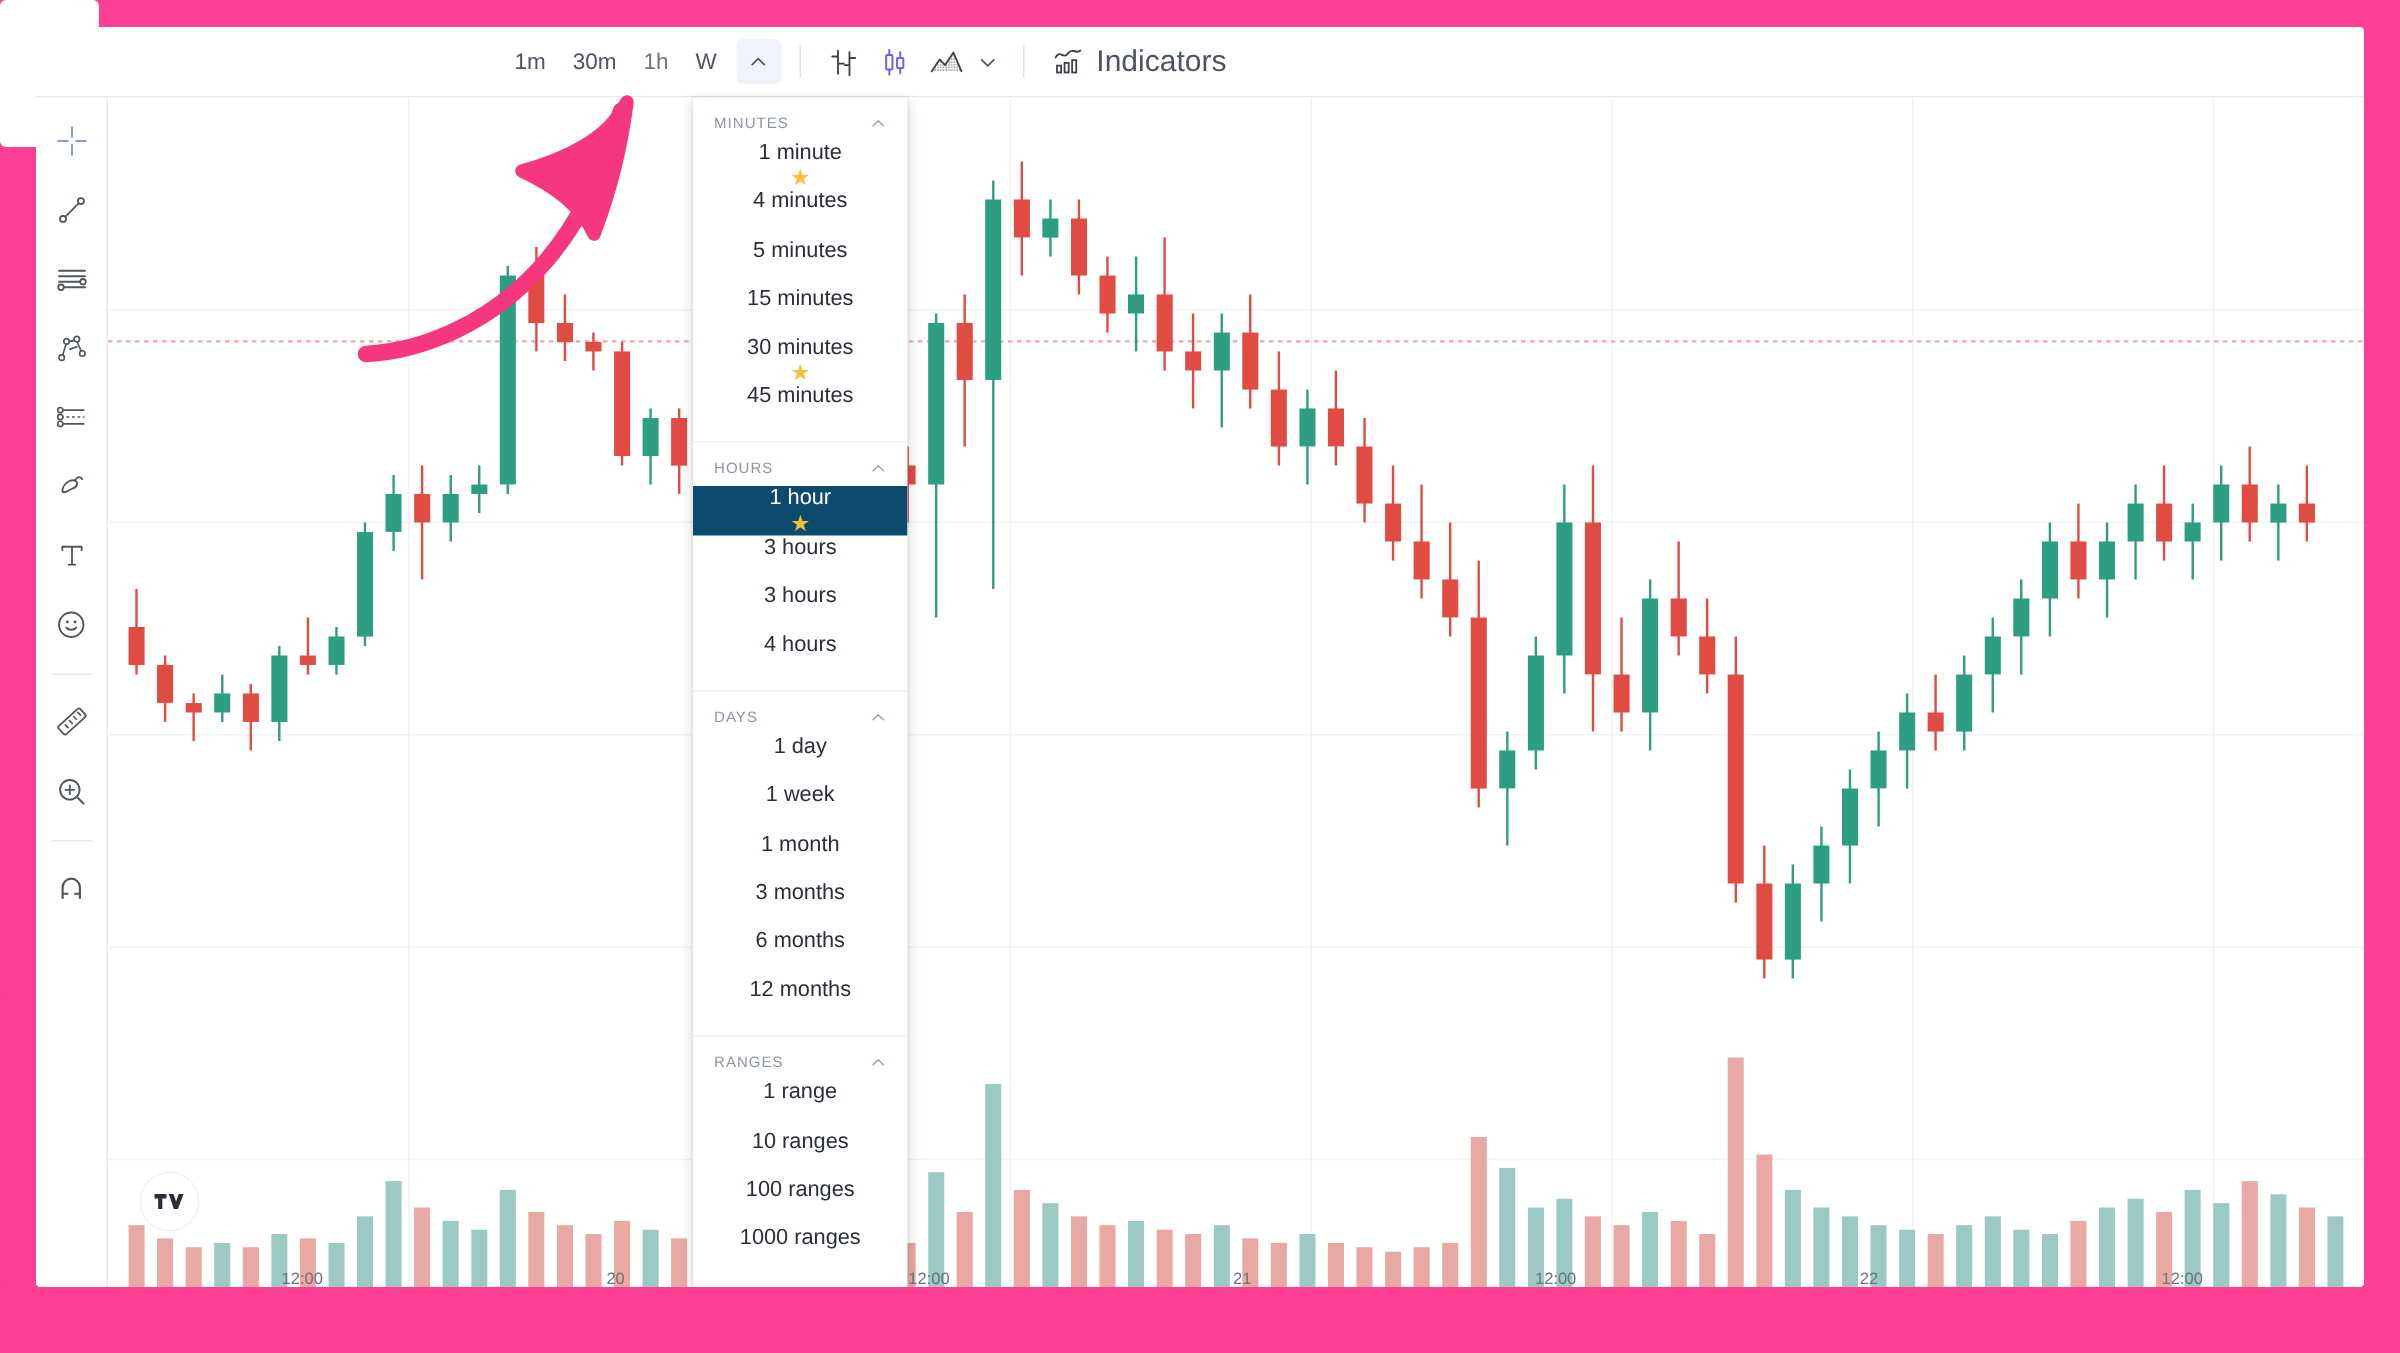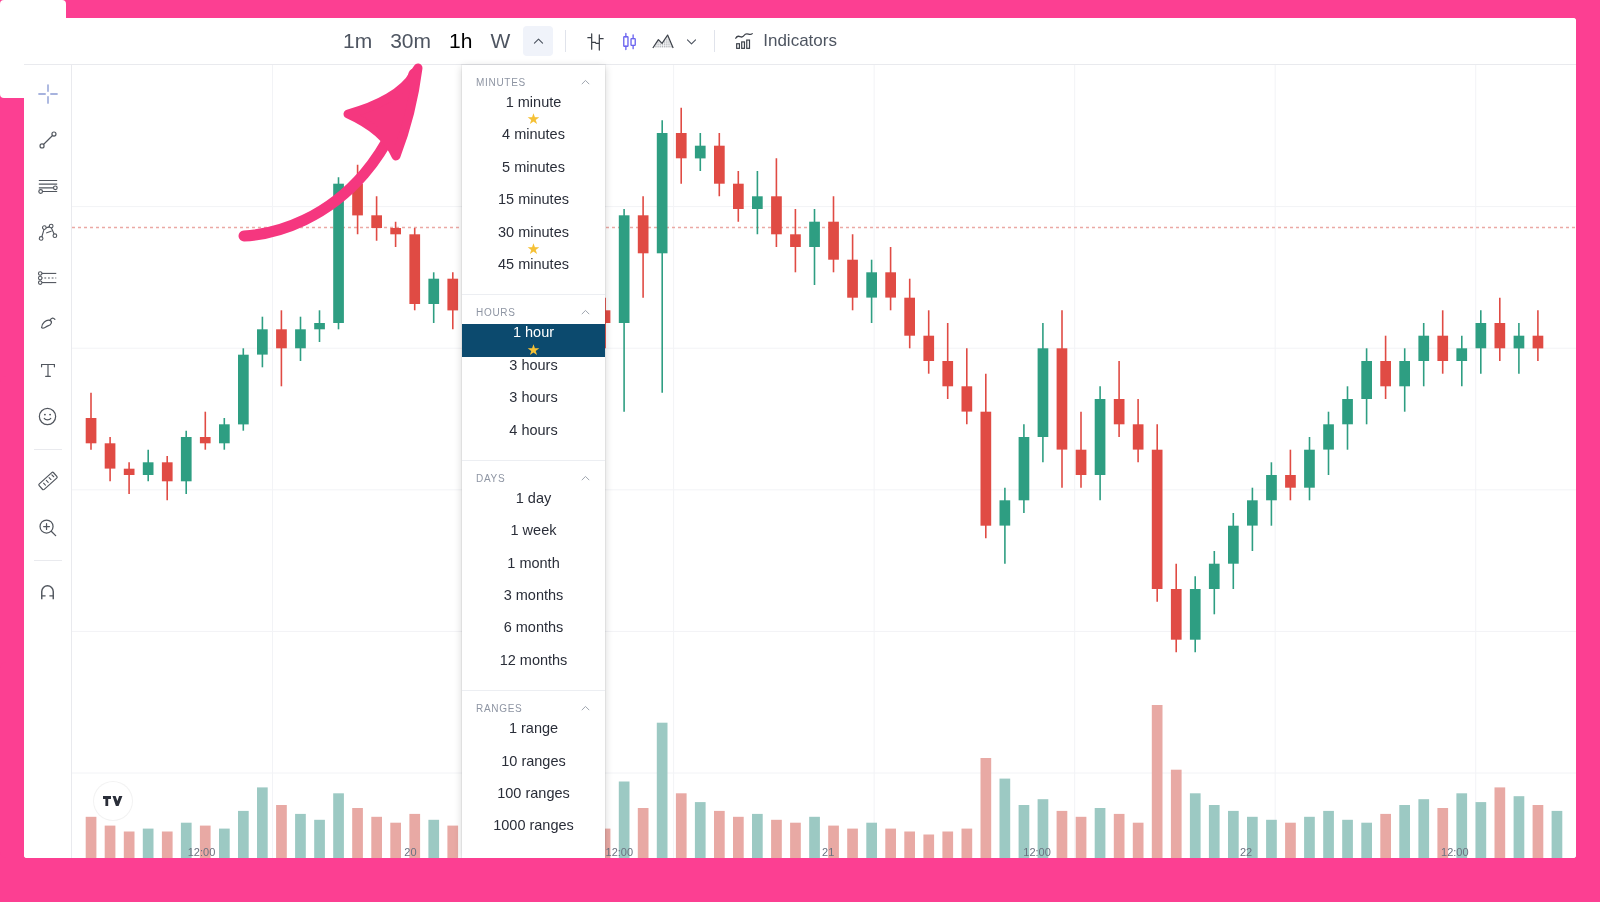--- a/index.html
+++ b/index.html
@@ -50,40 +50,40 @@
 
   
   #toolbar {
     position: absolute; left: 0; top: 0; width: 100%; height: 47px;
     background: #ffffff;
     display: flex; align-items: center;
     border-bottom: 1px solid #e9eaee;
   }
   #toolbar-inner { display: flex; align-items: center; height: 100%; padding-left: 310px; }
   .tf-btn {
-    font-size: 21px; color: #4e5561; padding: 0 9px; height: 30px;
+    font-size: 15px; color: #4e5561; padding: 0 9px; height: 30px;
     display: flex; align-items: center; border-radius: 4px; cursor: pointer;
     white-space: nowrap;
   }
-  .tf-btn.active { color: #000000; }
+  .tf-btn.active { color: #737373; }
   .tf-caret {
     width: 30px; height: 30px; display: flex; align-items: center; justify-content: center;
     background: #f0f3fa; border-radius: 4px; cursor: pointer; margin-left: 4px;
   }
   .tb-sep { width: 1px; height: 22px; background: #e0e3eb; margin: 0 12px; }
   .tb-icon {
     width: 34px; height: 30px; display: flex; align-items: center; justify-content: center;
     border-radius: 4px; cursor: pointer;
   }
   .tb-chev { width: 22px; height: 30px; display: flex; align-items: center; justify-content: center; cursor: pointer; }
   #indicators-btn {
     display: flex; align-items: center; gap: 8px; height: 30px; padding: 0 6px;
     border-radius: 4px; cursor: pointer;
   }
-  #indicators-label { font-size: 17px; color: #4e5561; }
+  #indicators-label { font-size: 20px; color: #4e5561; }
 
   
   #drawbar {
     position: absolute; left: 0; top: 47px; width: 48px; height: 793px;
     background: #ffffff; border-right: 1px solid #e9eaee;
     display: flex; flex-direction: column; align-items: center; padding-top: 10px;
   }
   .dtool {
     width: 38px; height: 38px; margin-bottom: 8px;
     display: flex; align-items: center; justify-content: center;

